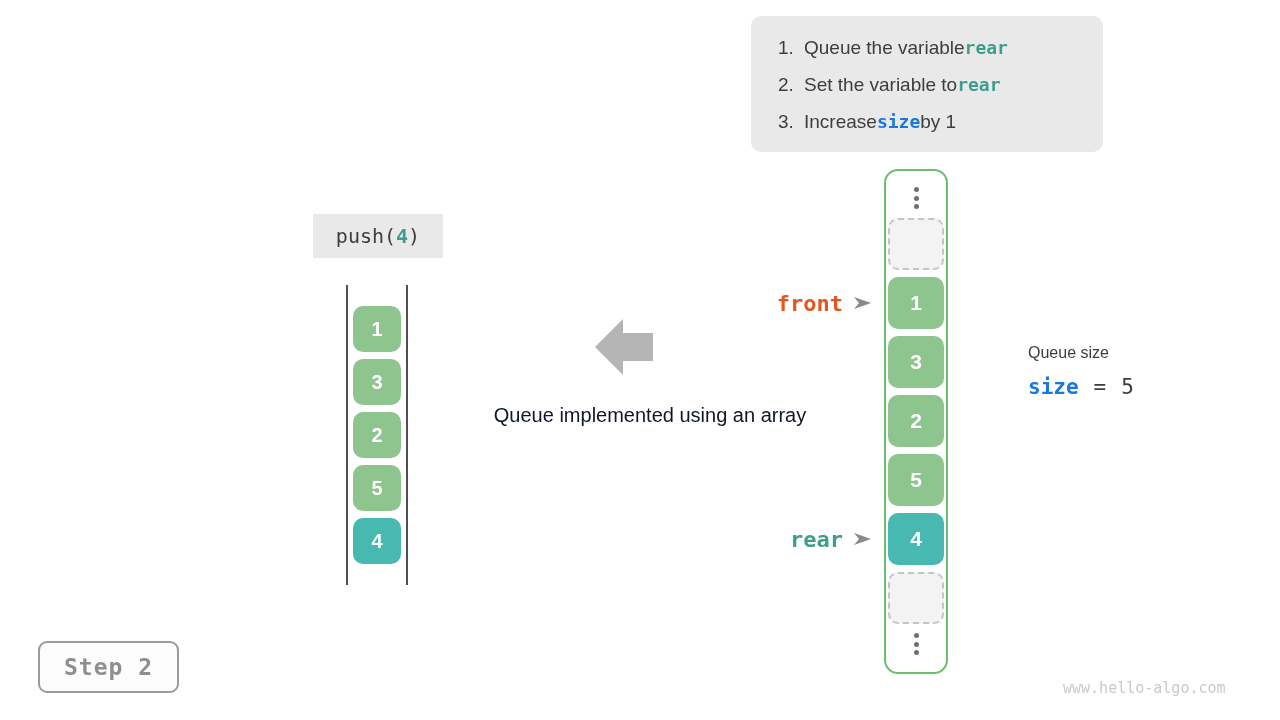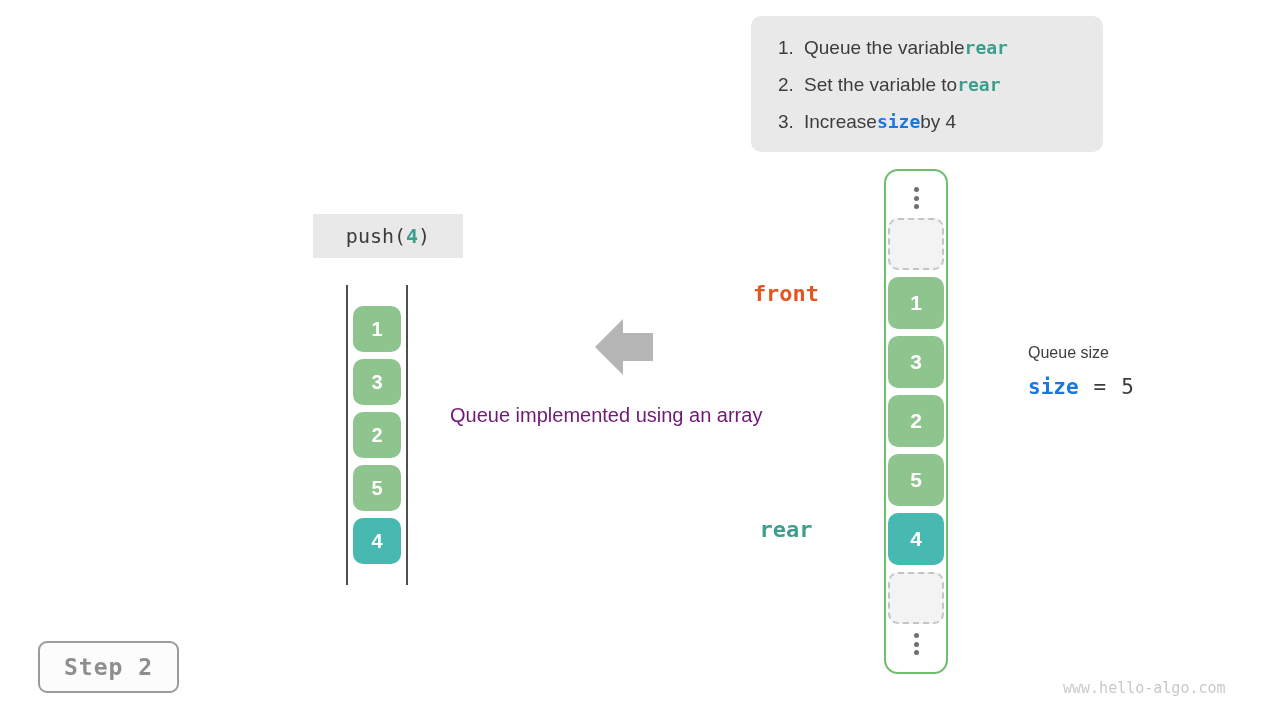--- a/index.html
+++ b/index.html
@@ -13,21 +13,21 @@
   .instr-box {
     position:absolute; left:751px; top:16px; width:352px; height:136px;
     background:#e9e9e9; border-radius:10px; padding:13px 0 0 27px;
   }
   .instr-line { display:flex; align-items:center; height:37px; font-size:19px; color:#3d3d3d; }
   .instr-num { width:26px; flex:none; }
   .instr-code { font-family:"DejaVu Sans Mono", monospace; font-weight:bold; font-size:18px; }
 
   
   .push-box {
-    position:absolute; left:313px; top:214px; width:150px; height:44px;
+    position:absolute; left:313px; top:214px; width:130px; height:44px;
     background:#e9e9e9; border-radius:0;
     display:flex; align-items:center; justify-content:center;
     font-family:"DejaVu Sans Mono", monospace; font-size:20px; color:#3d3d3d;
   }
   .push-arg { font-weight:bold; }
 
   
   .left-stack {
     position:absolute; left:346px; top:285px; width:62px; height:300px;
     border-left:2px solid #4f4f4f; border-right:2px solid #4f4f4f;
@@ -37,21 +37,21 @@
   .stack-cell {
     width:48px; height:46px; border-radius:10px; flex:none;
     display:flex; align-items:center; justify-content:center;
     color:#fff; font-size:20px; font-weight:600;
   }
 
   
   .flow-arrow { position:absolute; left:595px; top:319px; }
   .caption {
     position:absolute; left:450px; top:404px; width:400px;
-    font-size:20px; color:#701a75;
+    text-align:center; font-size:20px; color:#0f172a;
   }
 
   
   .array-box {
     position:absolute; left:884px; top:169px; width:64px; height:505px;
     border:2px solid #6dbf6d; border-radius:14px; background:#fff;
     display:flex; flex-direction:column; align-items:center;
     padding:14px 0; gap:7px;
   }
   .array-cell {
@@ -63,21 +63,21 @@
   .dots-block {
     height:26px; flex:none; display:flex; flex-direction:column;
     justify-content:space-between; align-items:center; padding:2px 0;
   }
   .dot { width:5px; height:5px; border-radius:50%; background:#6f6f6f; }
 
   
   .pointer-row {
     position:absolute; left:700px; width:172px; height:28px;
     display:flex; align-items:center; justify-content:flex-end; gap:11px;
-    font-family:"DejaVu Sans Mono", monospace; font-weight:bold; font-size:22px;flex-direction:column;
+    font-family:"DejaVu Sans Mono", monospace; font-weight:bold; font-size:22px;
   }
   .pointer-front { top:289px; }
   .pointer-rear  { top:525px; }
 
   
   .qsize { position:absolute; left:1028px; top:344px; }
   .qsize-title { font-size:16px; color:#3d3d3d; }
   .qsize-expr {
     margin-top:13px; font-family:"DejaVu Sans Mono", monospace;
     font-size:21px; color:#3d3d3d; display:flex; gap:15px; align-items:baseline;
@@ -112,21 +112,21 @@
       </div>
       <div class="instr-line">
         <span class="instr-num">2.</span>
         <span>Set the variable to </span>
         <span class="instr-code" style="color: rgb(61, 158, 142);">rear</span>
       </div>
       <div class="instr-line">
         <span class="instr-num">3.</span>
         <span>Increase </span>
         <span class="instr-code" style="color: rgb(24, 120, 224);">size</span>
-        <span> by 4</span>
+        <span> by 1</span>
       </div>
     </div>
 
   <div class="push-box">
     <span>push(</span>
       <span class="push-arg" style="color: rgb(61, 158, 142);">4</span>
       <span>)</span>
   </div>
 
   <div class="left-stack">

